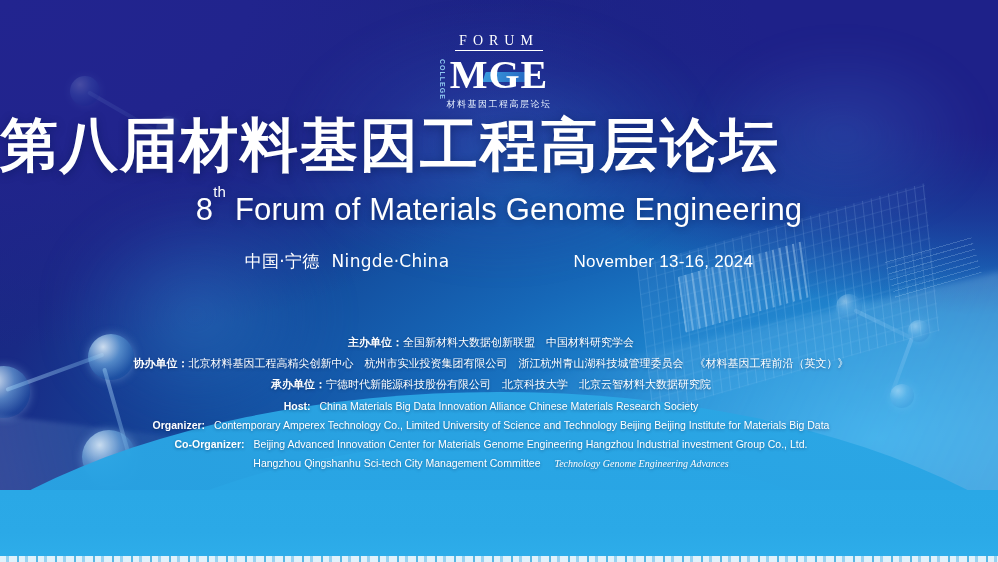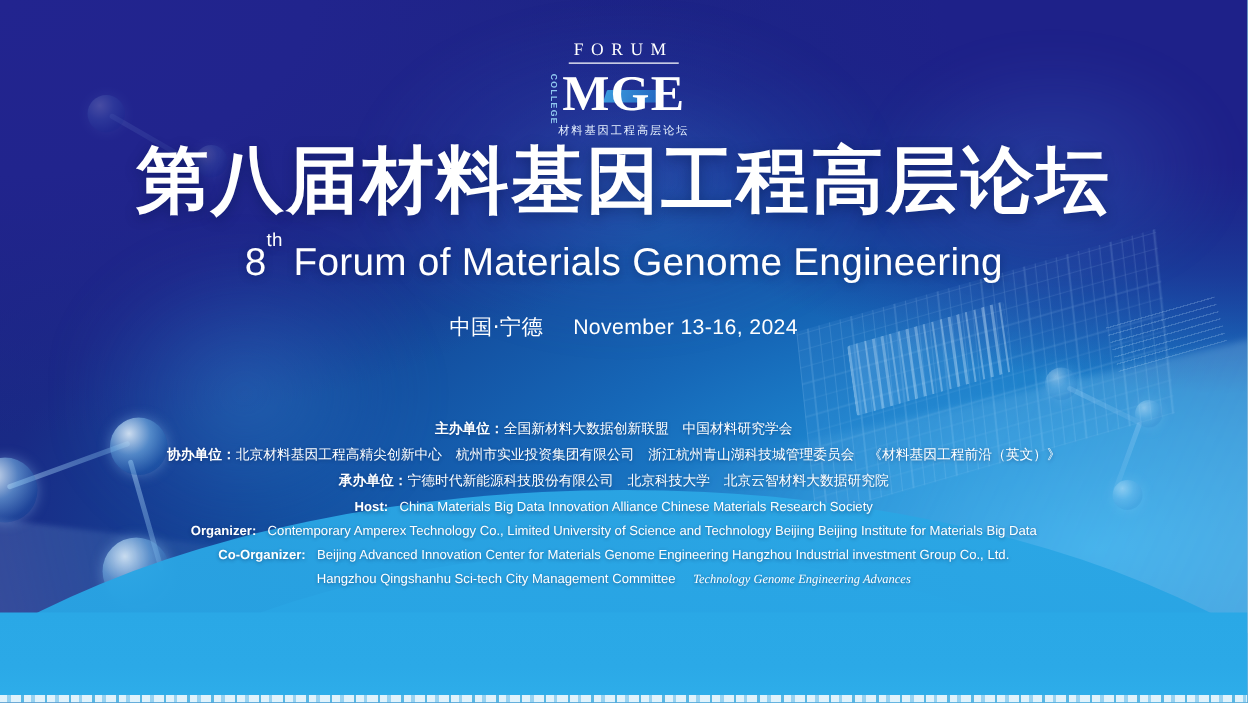--- a/index.html
+++ b/index.html
@@ -151,21 +151,21 @@
     writing-mode:vertical-rl;text-orientation:mixed;
     font-family:"Liberation Sans",sans-serif;
   }
   .logo-cn{
     margin-top:3px;color:#e8f2ff;font-size:9px;letter-spacing:1.5px;
     font-family:"DejaVu Sans",sans-serif;
   }
 
   
   .title-cn{
-    position:absolute;left:0;right:0;top:115px;text-align:center;
+    position:absolute;left:0;right:0;top:115px;text-align:left;
     color:#ffffff;font-size:58px;font-weight:700;letter-spacing:2px;
     font-family:Liberation Sans, sans-serif;
     line-height:1.02;
     text-shadow:0 2px 10px rgba(0,20,70,.45);
   }
   .title-en{
     position:absolute;left:0;right:0;top:192px;text-align:center;
     color:#ffffff;font-size:31px;font-weight:400;letter-spacing:.2px;
     font-family:"Liberation Sans",sans-serif;
     text-shadow:0 1px 7px rgba(0,20,70,.40);
@@ -265,20 +265,21 @@
   </div>
 
   <div class="title-cn">第八届材料基因工程高层论坛</div>
 
   <div class="title-en">
     <span>8</span><sup>th</sup><span> Forum of Materials Genome Engineering</span>
   </div>
 
   <div class="meta">
     <span class="place-cn">中国·宁德</span>
+    <span class="place-en">Ningde·China</span>
     <span class="date">November 13-16, 2024</span>
   </div>
 
   <div class="orgs">
 
     <div class="org-cn">
       <span class="lbl">主办单位：</span><span class="val">全国新材料大数据创新联盟　中国材料研究学会</span>
     </div>
     <div class="org-cn">
       <span class="lbl">协办单位：</span><span class="val">北京材料基因工程高精尖创新中心　杭州市实业投资集团有限公司　浙江杭州青山湖科技城管理委员会　《材料基因工程前沿（英文）》</span>

